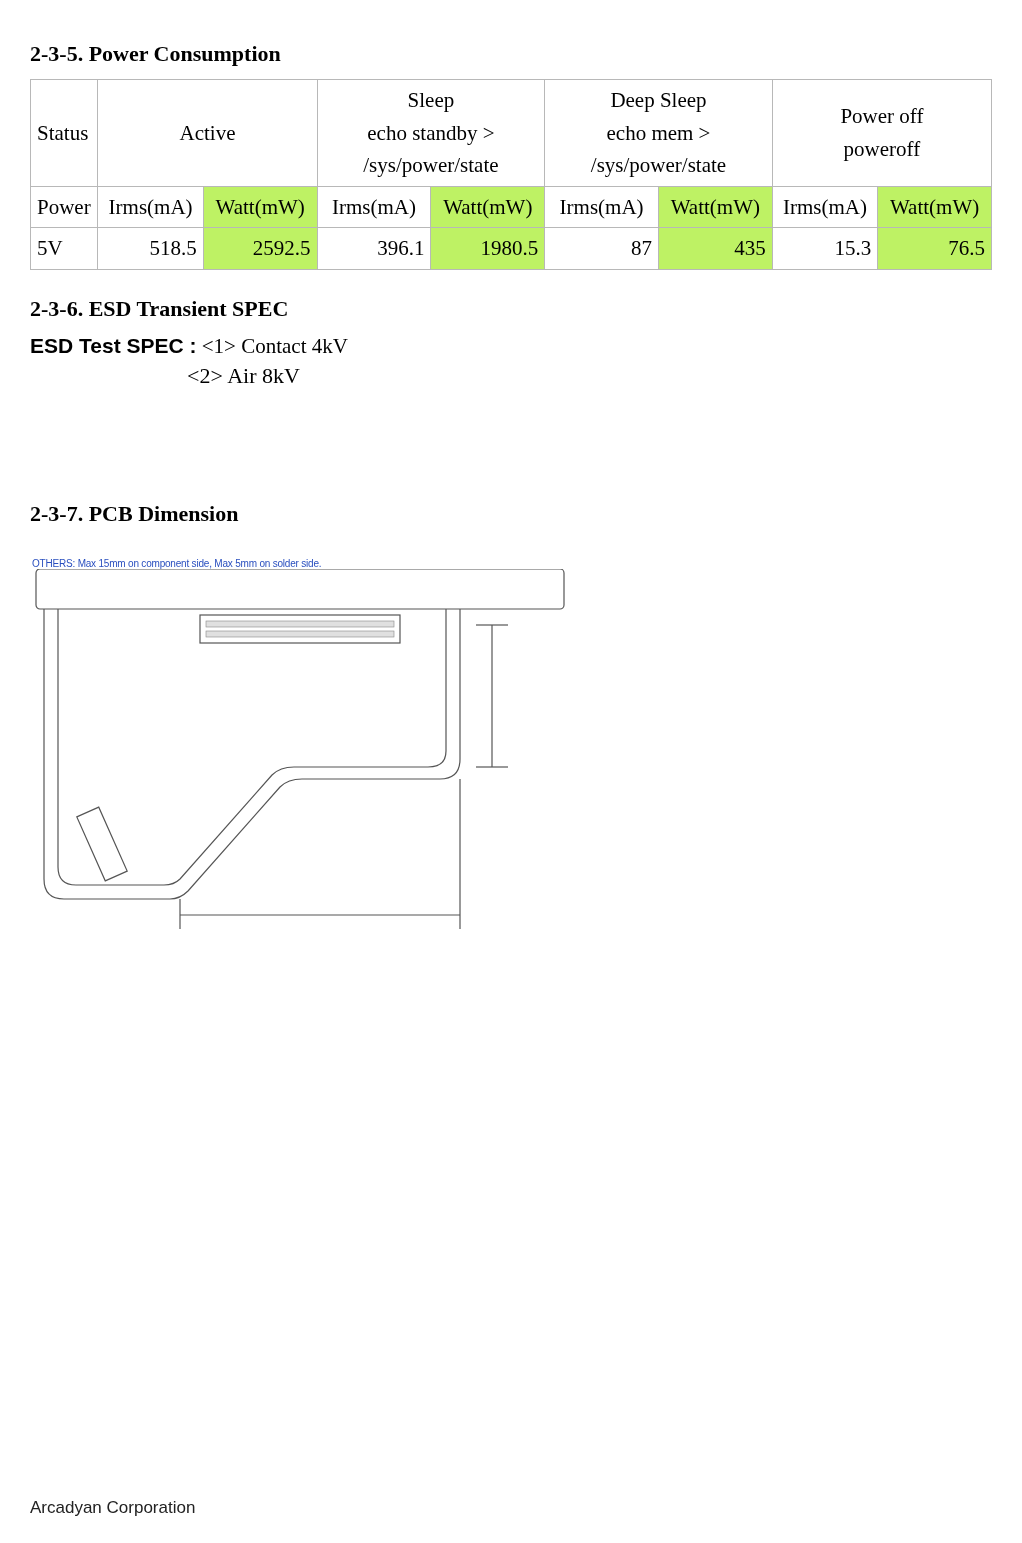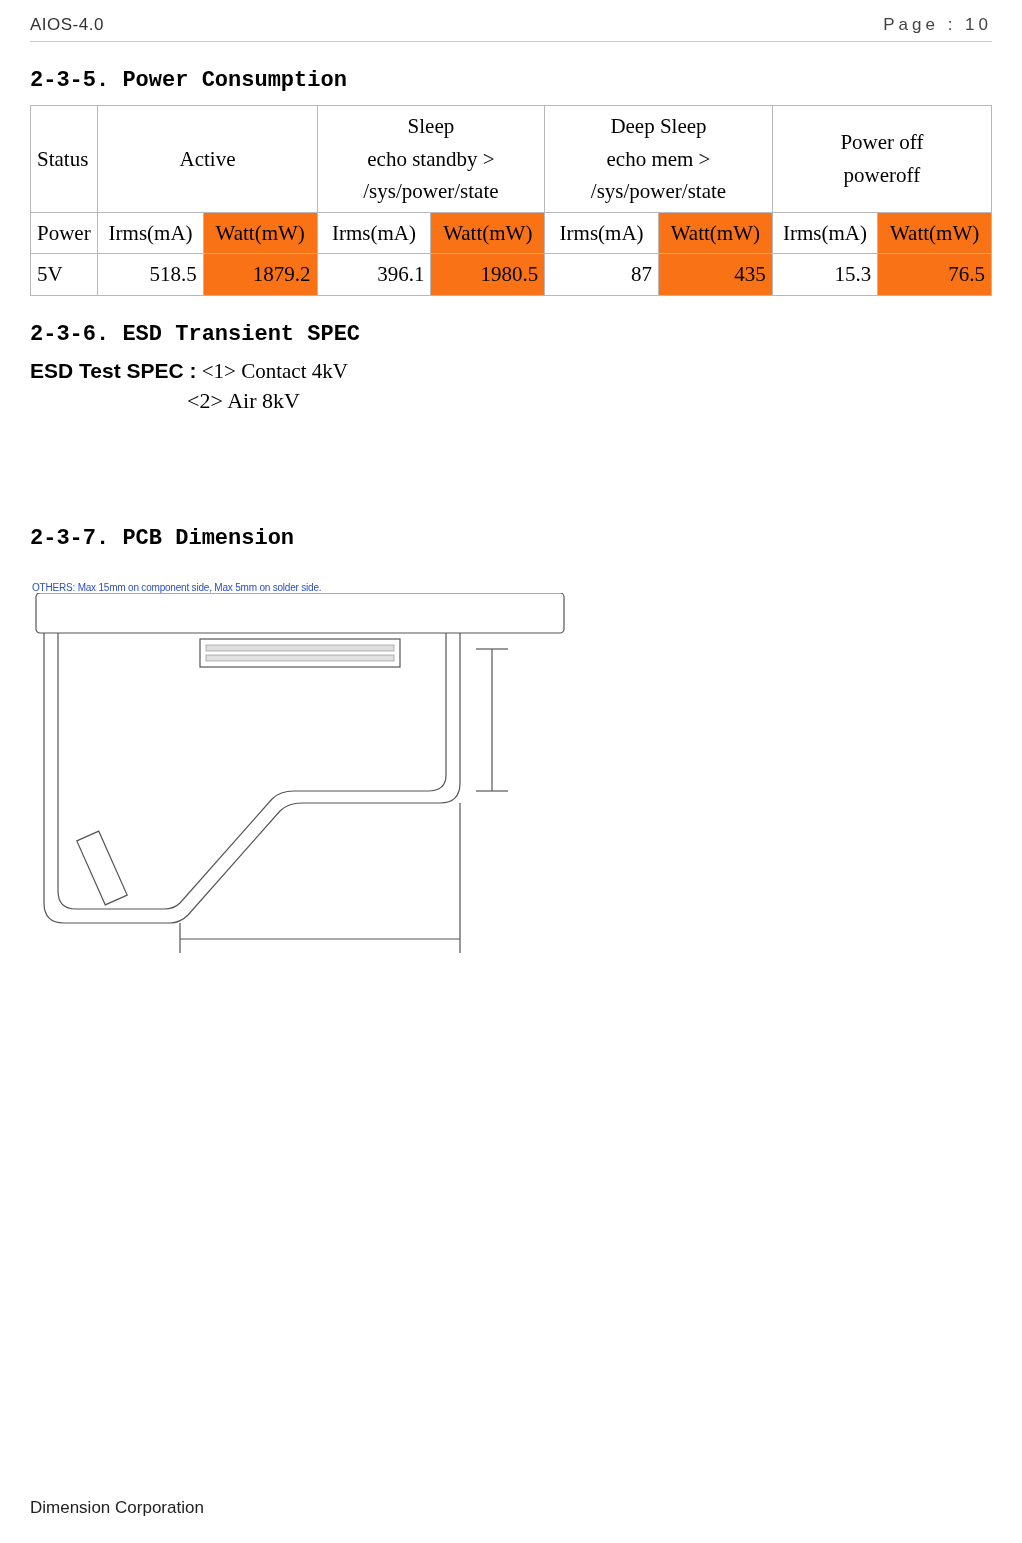--- a/index.html
+++ b/index.html
@@ -24,21 +24,21 @@
       justify-content: space-between;
       font-family: Arial, Helvetica, sans-serif;
       font-size: 17px;
       letter-spacing: 0.5px;
       color: #333;
       padding-bottom: 6px;
       border-bottom: 1px solid #ccc;
     }
     .header .right { letter-spacing: 4px; color: #444; }
     h2.section {
-      font-family: Liberation Mono, monospace;
+      font-family: Liberation Serif, serif;
       font-weight: bold;
       font-size: 22px;
       margin: 26px 0 12px 0;
     }
     h2.section.extra-top { margin-top: 112px; }
     table.power {
       border-collapse: collapse;
       width: 100%;
       table-layout: fixed;
     }
@@ -47,21 +47,21 @@
       font-family: "Times New Roman", Times, serif;
       font-size: 21px;
       font-weight: normal;
       padding: 4px 6px;
       vertical-align: middle;
       text-align: center;
       line-height: 1.55;
     }
     table.power .pair { text-align: center; }
     table.power .ml { display: block; }
-    table.power .hi { background: #f97316; }
+    table.power .hi { background: #bef264; }
     table.power .left { text-align: left; }
     table.power .num { text-align: right; }
     .esd-block { margin-top: 8px; }
     .esd-line1 { font-size: 21px; margin: 0 0 4px 0; }
     .esd-line1 .bold { font-weight: bold; font-family: Arial, Helvetica, sans-serif; font-size: 21px; }
     .esd-line2 { padding-left: 157px; font-size: 22px; margin: 0; }
     .pcb-figure {
       margin-top: 20px;
       width: 540px;
       height: 445px;
@@ -84,24 +84,20 @@
       font-family: Arial, Helvetica, sans-serif;
       font-size: 17px;
       color: #222;
     }
   </style>
 </head>
 <body>
 
 <div class="page">
 
-  <div class="header">
-    <span>AIOS-4.0</span>
-    <span class="right">Page : 10</span>
-  </div>
 
   <h2 class="section">2-3-5. Power Consumption</h2>
 
   <table class="power">
     <colgroup>
       <col style="width:64px">
       <col style="width:100px">
         <col style="width:108px">
       <col style="width:108px">
         <col style="width:108px">
@@ -138,21 +134,21 @@
       <td>Irms(mA)</td>
       <td class="hi">Watt(mW)</td>
       <td>Irms(mA)</td>
       <td class="hi">Watt(mW)</td>
       <td>Irms(mA)</td>
       <td class="hi">Watt(mW)</td>
     </tr>
     <tr>
       <td class="left">5V</td>
       <td class="num">518.5</td>
-      <td class="num hi">1879.2</td>
+      <td class="num hi">2592.5</td>
       <td class="num">396.1</td>
       <td class="num hi">1980.5</td>
       <td class="num">87</td>
       <td class="num hi">435</td>
       <td class="num">15.3</td>
       <td class="num hi">76.5</td>
     </tr>
   </tbody>
     </table>
 
@@ -188,15 +184,15 @@
         <line x1="430" y1="210" x2="430" y2="360"></line>
         <line x1="150" y1="346" x2="430" y2="346"></line>
       </g>
       <g fill="#e0e0e0" stroke="#888" stroke-width="0.6">
         <rect x="176" y="52" width="188" height="6"></rect>
         <rect x="176" y="62" width="188" height="6"></rect>
       </g>
     </svg>
   </div>
 
-  <div class="footer">Dimension Corporation</div>
+  <div class="footer">Arcadyan Corporation</div>
 
 </div>
 
 </body></html>

